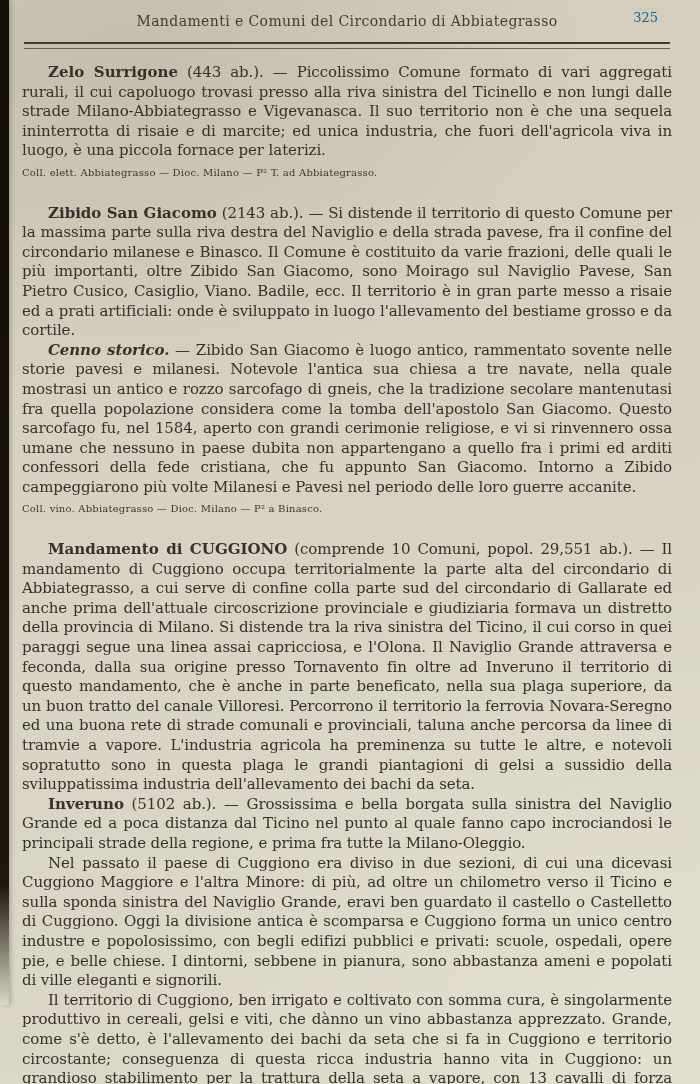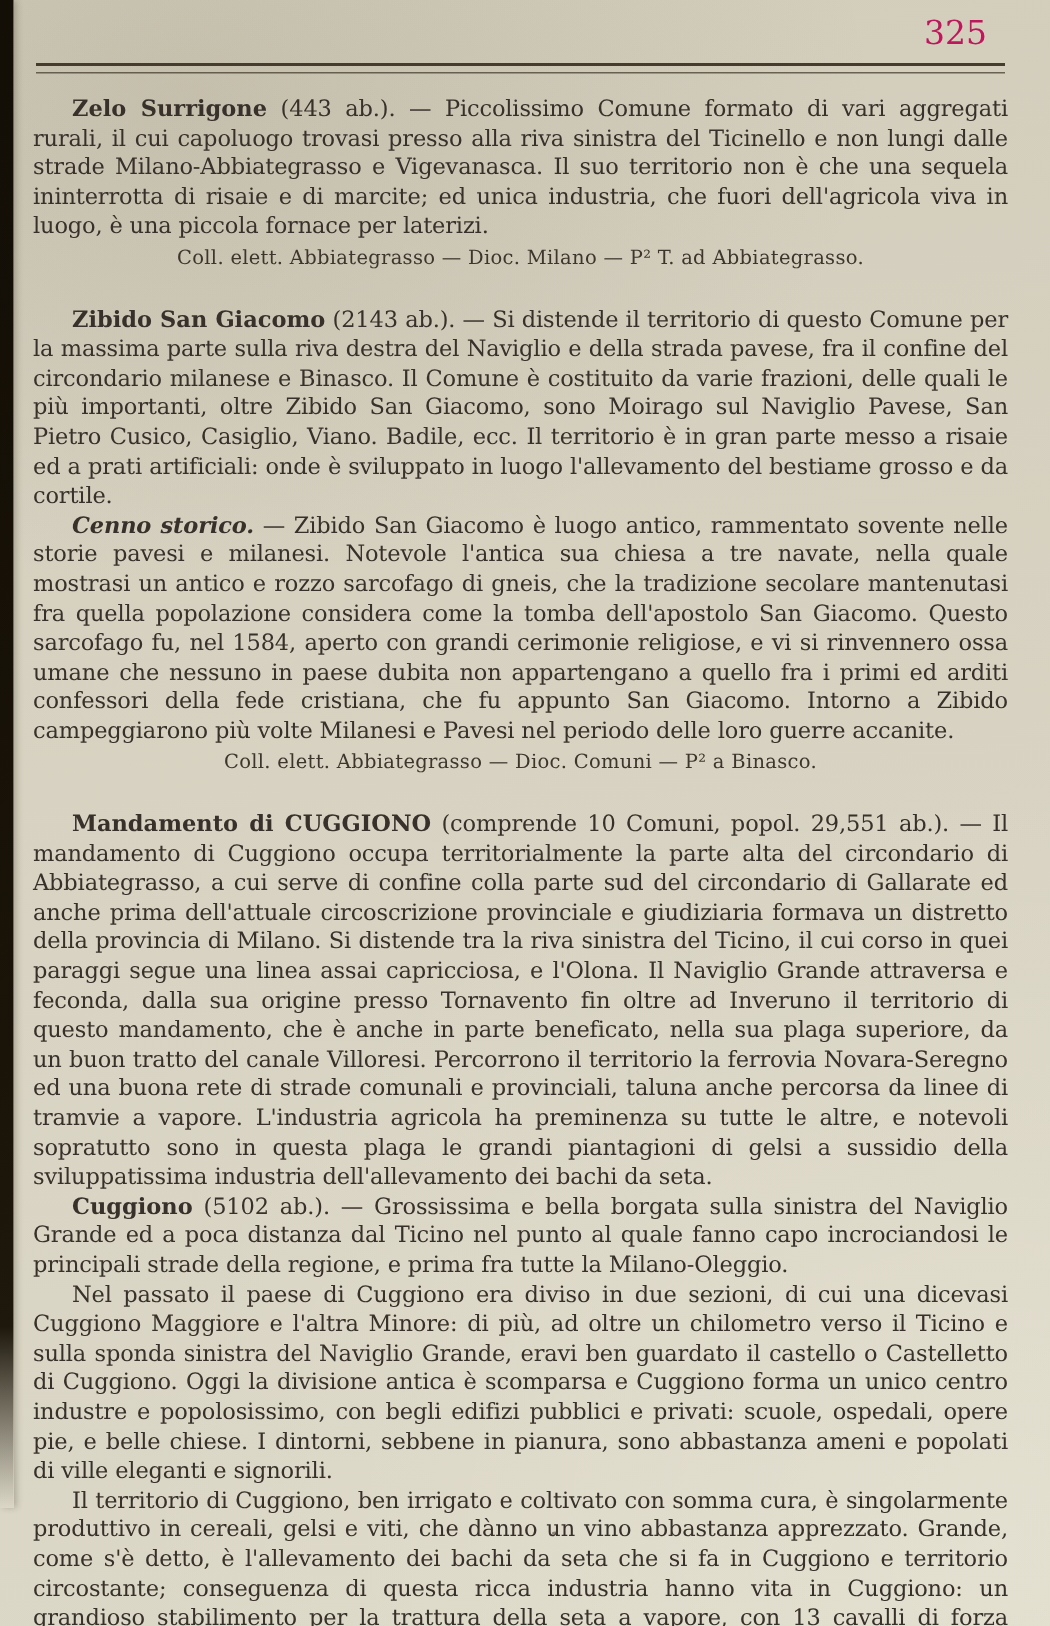--- a/index.html
+++ b/index.html
@@ -36,22 +36,22 @@
     left: 60px; right: 60px;
     text-align: center;
     font-size: 14px;
     letter-spacing: 0.4px;
     color: #453c2f;
     white-space: nowrap;
   }
   .running-head .folio {
     position: absolute;
     right: 14px; top: -3px;
-    font-size: 22px;
-    color: #be185d;
+    font-size: 13px;
+    color: #0369a1;
     text-align: right;
   }
   .head-rule {
     height: 4px;
     margin: 7px 2px 0 2px;
     border-top: 2px solid #453c2d;
     border-bottom: 1px solid rgba(69,60,45,0.75);
   }
   .text-block {
     margin-top: 14px;
@@ -63,61 +63,62 @@
   p.body-para {
     margin: 0;
     text-indent: 26px;
   }
   p.gap-before { margin-top: 21px; }
   .lead { font-weight: bold; letter-spacing: 0; }
   .lead-italic { font-style: italic; font-weight: bold; }
   p.note-line {
     margin: 2px 0 4px 0;
     text-indent: 0;
-    text-align: center;
-    font-size: 13px;
+    text-align: left;
+    font-size: 10px;
     letter-spacing: 0.2px;
     color: #3e362c;
   }
   .ink-speck {
     position: absolute;
     left: 368px; top: 1021px;
     width: 4px; height: 2px;
     border-radius: 50%;
     background: rgba(70,58,42,0.55);
   }
 </style>
 </head>
 <body>
 
 <div class="scan-edge"></div>
 
 <div class="page-inner">
 
   <div class="running-head">
+    <div class="title">Mandamenti e Comuni del Circondario di Abbiategrasso</div>
     <div class="folio">325</div>
   </div>
 
   <div class="head-rule"></div>
 
   <div class="text-block">
 
     <p class="body-para"><span class="lead">Zelo Surrigone</span><span> (443 ab.). — Piccolissimo Comune formato di vari aggregati rurali, il cui capoluogo trovasi presso alla riva sinistra del Ticinello e non lungi dalle strade Milano-Abbiategrasso e Vigevanasca. Il suo territorio non è che una sequela ininterrotta di risaie e di marcite; ed unica industria, che fuori dell'agricola viva in luogo, è una piccola fornace per laterizi.</span></p>
 
     <p class="note-line">Coll. elett. Abbiategrasso — Dioc. Milano — P² T. ad Abbiategrasso.</p>
 
     <p class="body-para gap-before"><span class="lead">Zibido San Giacomo</span><span> (2143 ab.). — Si distende il territorio di questo Comune per la massima parte sulla riva destra del Naviglio e della strada pavese, fra il confine del circondario milanese e Binasco. Il Comune è costituito da varie frazioni, delle quali le più importanti, oltre Zibido San Giacomo, sono Moirago sul Naviglio Pavese, San Pietro Cusico, Casiglio, Viano. Badile, ecc. Il territorio è in gran parte messo a risaie ed a prati artificiali: onde è sviluppato in luogo l'allevamento del bestiame grosso e da cortile.</span></p>
 
     <p class="body-para"><span class="lead-italic">Cenno storico.</span><span> — Zibido San Giacomo è luogo antico, rammentato sovente nelle storie pavesi e milanesi. Notevole l'antica sua chiesa a tre navate, nella quale mostrasi un antico e rozzo sarcofago di gneis, che la tradizione secolare mantenutasi fra quella popolazione considera come la tomba dell'apostolo San Giacomo. Questo sarcofago fu, nel 1584, aperto con grandi cerimonie religiose, e vi si rinvennero ossa umane che nessuno in paese dubita non appartengano a quello fra i primi ed arditi confessori della fede cristiana, che fu appunto San Giacomo. Intorno a Zibido campeggiarono più volte Milanesi e Pavesi nel periodo delle loro guerre accanite.</span></p>
 
-    <p class="note-line">Coll. elett. Abbiategrasso — Dioc. Comuni — P² a Binasco.</p>
+    <p class="note-line">Coll. vino. Abbiategrasso — Dioc. Milano — P² a Binasco.</p>
 
     <p class="body-para gap-before"><span class="lead">Mandamento di CUGGIONO</span><span> (comprende 10 Comuni, popol. 29,551 ab.). — Il mandamento di Cuggiono occupa territorialmente la parte alta del circondario di Abbiategrasso, a cui serve di confine colla parte sud del circondario di Gallarate ed anche prima dell'attuale circoscrizione provinciale e giudiziaria formava un distretto della provincia di Milano. Si distende tra la riva sinistra del Ticino, il cui corso in quei paraggi segue una linea assai capricciosa, e l'Olona. Il Naviglio Grande attraversa e feconda, dalla sua origine presso Tornavento fin oltre ad Inveruno il territorio di questo mandamento, che è anche in parte beneficato, nella sua plaga superiore, da un buon tratto del canale Villoresi. Percorrono il territorio la ferrovia Novara-Seregno ed una buona rete di strade comunali e provinciali, taluna anche percorsa da linee di tramvie a vapore. L'industria agricola ha preminenza su tutte le altre, e notevoli sopratutto sono in questa plaga le grandi piantagioni di gelsi a sussidio della sviluppatissima industria dell'allevamento dei bachi da seta.</span></p>
 
-    <p class="body-para"><span class="lead">Cuggiono</span><span> (5102 ab.). — Grossissima e bella borgata sulla sinistra del Naviglio Grande ed a poca distanza dal Ticino nel punto al quale fanno capo incrociandosi le principali strade della regione, e prima fra tutte la Milano-Oleggio.</span></p>
+    <p class="body-para"><span class="lead">Inveruno</span><span> (5102 ab.). — Grossissima e bella borgata sulla sinistra del Naviglio Grande ed a poca distanza dal Ticino nel punto al quale fanno capo incrociandosi le principali strade della regione, e prima fra tutte la Milano-Oleggio.</span></p>
 
     <p class="body-para">Nel passato il paese di Cuggiono era diviso in due sezioni, di cui una dicevasi Cuggiono Maggiore e l'altra Minore: di più, ad oltre un chilometro verso il Ticino e sulla sponda sinistra del Naviglio Grande, eravi ben guardato il castello o Castelletto di Cuggiono. Oggi la divisione antica è scomparsa e Cuggiono forma un unico centro industre e popolosissimo, con begli edifizi pubblici e privati: scuole, ospedali, opere pie, e belle chiese. I dintorni, sebbene in pianura, sono abbastanza ameni e popolati di ville eleganti e signorili.</p>
 
     <p class="body-para">Il territorio di Cuggiono, ben irrigato e coltivato con somma cura, è singolarmente produttivo in cereali, gelsi e viti, che dànno un vino abbastanza apprezzato. Grande, come s'è detto, è l'allevamento dei bachi da seta che si fa in Cuggiono e territorio circostante; conseguenza di questa ricca industria hanno vita in Cuggiono: un grandioso stabilimento per la trattura della seta a vapore, con 13 cavalli di forza motrice</p>
 
   </div>
 </div>
 
 <div class="ink-speck"></div>
 

